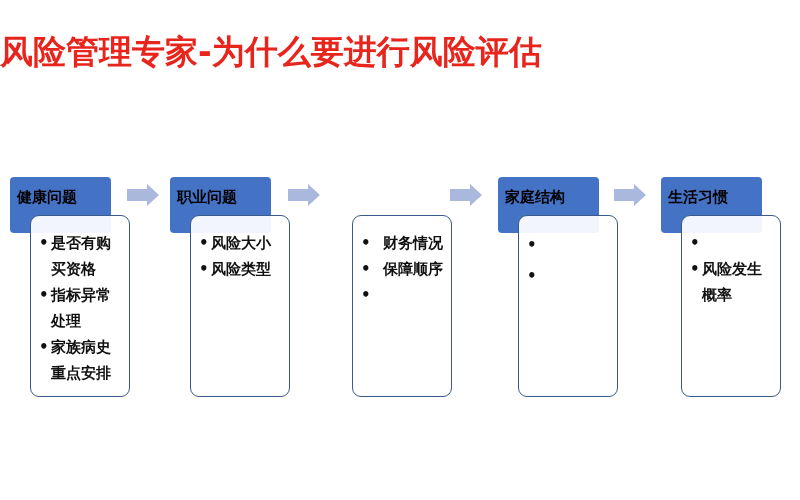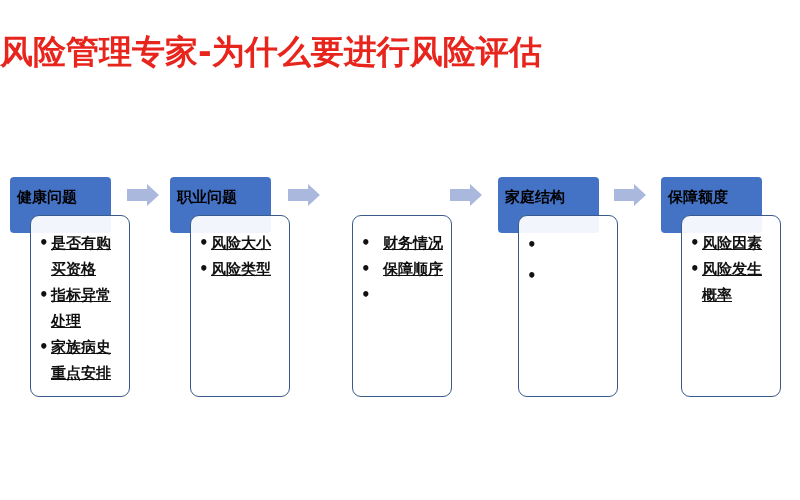--- a/index.html
+++ b/index.html
@@ -25,21 +25,21 @@
       background: rgba(255,255,255,0.93);
       border: 1.5px solid #3a5a8c; border-radius: 9px;
       box-sizing: border-box; padding: 14px 4px 0 8px;
     }
     .item {
       display: flex; font-size: 15px; font-weight: bold; color: #111;
       line-height: 26px;
     }
     .bullet { width: 12px; flex: none; text-align: left; }
     .bullet.wide { width: 22px; }
-    .item-text { flex: 1; word-break: break-all; text-decoration: underline; }
+    .item-text { flex: 1; word-break: break-all; }
     .body.loose .item { line-height: 31px; }
     .arrow {
       position: absolute; top: 184px; width: 32px; height: 22px;
     }
   </style>
 </head>
 <body>
 
 <div class="title">风险管理专家-为什么要进行风险评估</div>
 
@@ -113,24 +113,23 @@
       <span class="bullet wide">•</span>
     </div>
   </div>
 </div>
 
 <svg class="arrow" style="left:614px;" viewBox="0 0 32 22">
   <polygon points="0,5 20,5 20,0 32,11 20,22 20,17 0,17" fill="#a9b8dc"></polygon>
 </svg>
 
 <div class="stage" style="left:661px;">
-  <div class="header">保障额度</div>
+  <div class="header">生活习惯</div>
   <div class="body">
     <div class="item">
       <span class="bullet">•</span>
-      <span class="item-text">风险因素</span>
     </div>
     <div class="item">
       <span class="bullet">•</span>
       <span class="item-text">风险发生概率</span>
     </div>
   </div>
 </div>
 
 </body></html>

